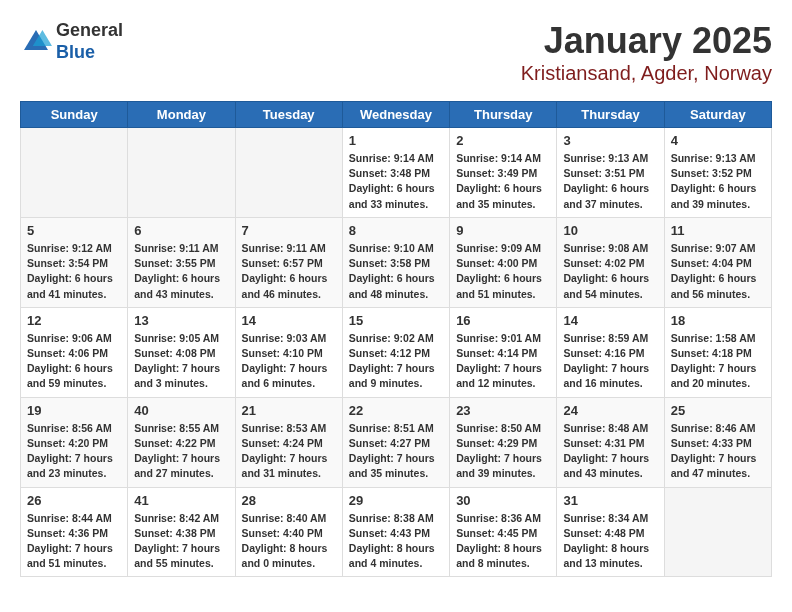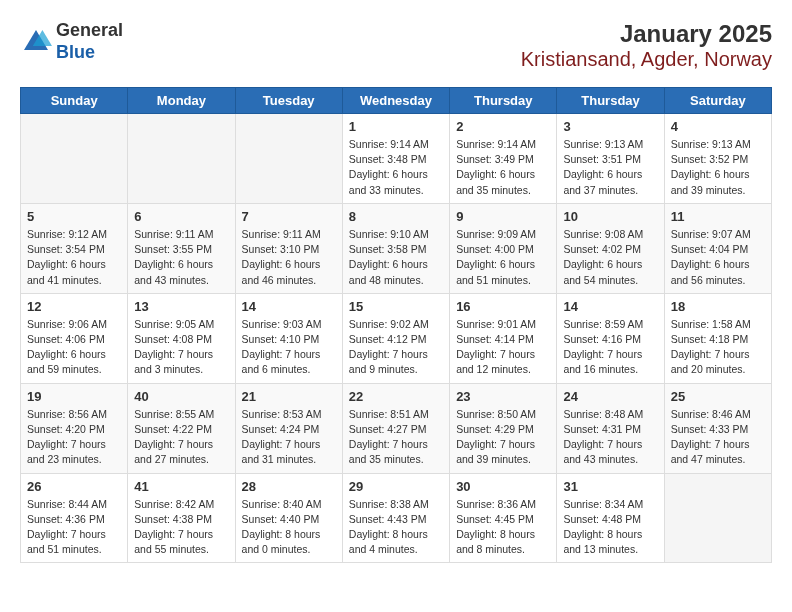--- a/index.html
+++ b/index.html
@@ -28,21 +28,21 @@
     .logo-general { color: #333; font-weight: bold; }
     .logo-blue { color: #1a5fa8; font-weight: bold; }
     .logo-icon {
       width: 32px;
       height: 32px;
     }
     .title-area {
       text-align: right;
     }
     .title-area h1 {
-      font-size: 24px;
+      font-size: 36px;
       font-weight: bold;
       color: #333;
     }
     .title-area h2 {
       font-size: 20px;
       color: #7f1d1d;
       font-weight: normal;
     }
     .calendar {
       width: 100%;
@@ -74,20 +74,21 @@
     .day-number {
       font-size: 13px;
       font-weight: bold;
       margin-bottom: 3px;
       display: block;
     }
     .day-info {
       font-size: 10.5px;
       line-height: 1.45;
       color: #333;
+      font-weight: bold;
     }
     .empty-cell {
       background: #f5f5f5 !important;
     }
   </style>
 </head>
 <body>
 
 <div class="header-area">
   <div class="logo">
@@ -157,21 +158,21 @@
         </td>
         <td>
           <span class="day-number">6</span>
           <div class="day-info">Sunrise: 9:11 AM
 Sunset: 3:55 PM
 Daylight: 6 hours and 43 minutes.</div>
         </td>
         <td>
           <span class="day-number">7</span>
           <div class="day-info">Sunrise: 9:11 AM
-Sunset: 3:10 PM
+Sunset: 6:57 PM
 Daylight: 6 hours and 46 minutes.</div>
         </td>
         <td>
           <span class="day-number">8</span>
           <div class="day-info">Sunrise: 9:10 AM
 Sunset: 3:58 PM
 Daylight: 6 hours and 48 minutes.</div>
         </td>
         <td>
           <span class="day-number">9</span>

